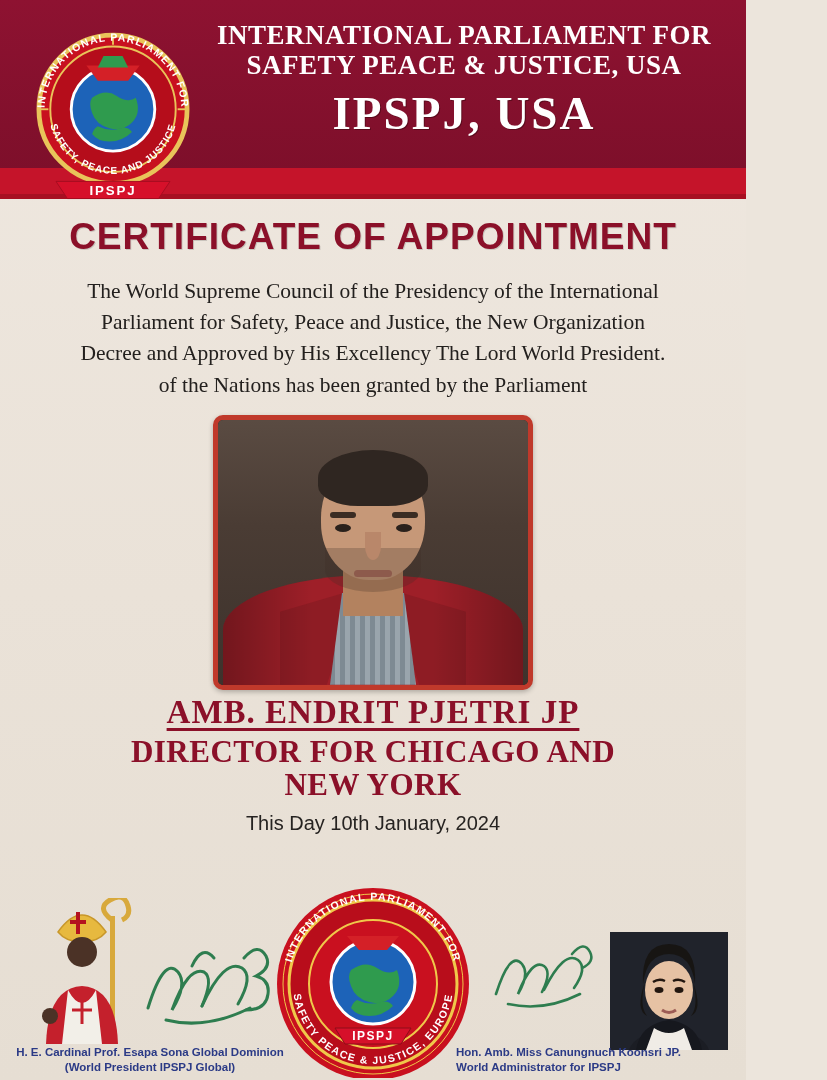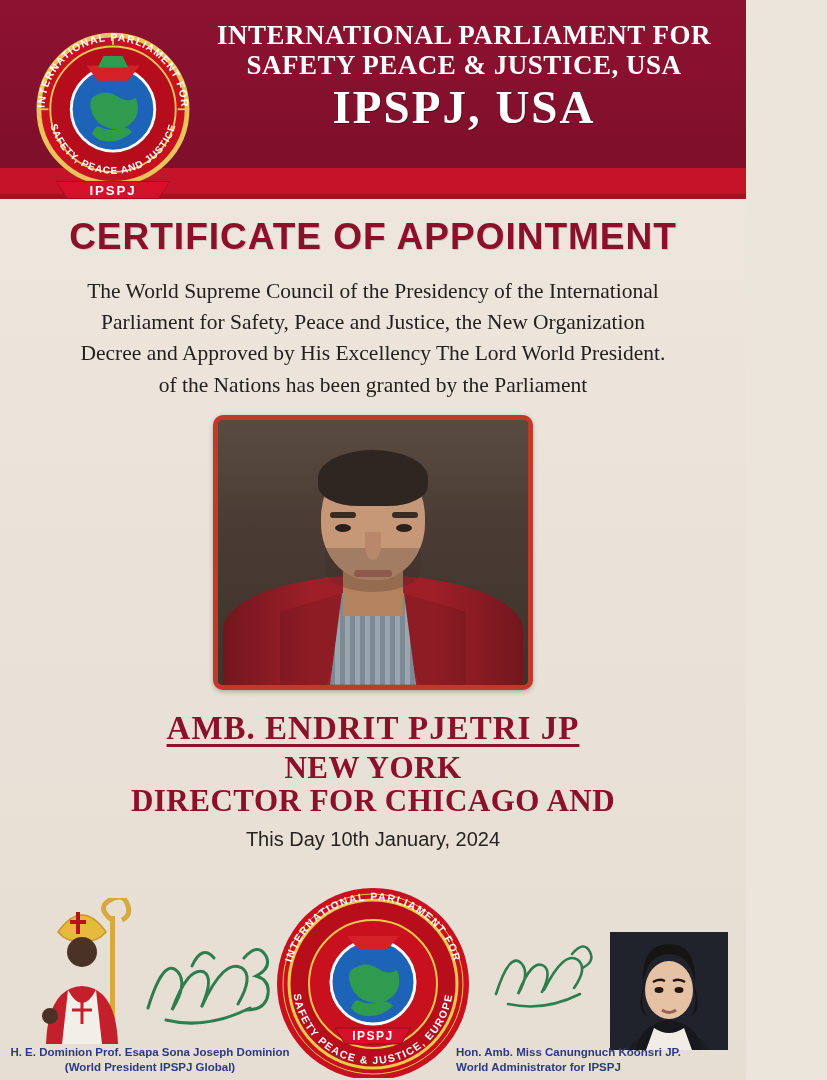--- a/index.html
+++ b/index.html
@@ -52,20 +52,21 @@
     font-size: 27px;
     letter-spacing: 0.5px;
     line-height: 1.12;
     text-transform: uppercase;
   }
   .org-abbr {
     font-family: "Liberation Serif", serif;
     font-weight: bold;
     font-size: 47px;
     letter-spacing: 2px;
+    margin-top: 6px;
     text-shadow: 1px 1px 0 #5a0a1c;
   }
 
   
   .ribbon {
     position: absolute;
     left: 0;
     right: 0;
     top: 168px;
     height: 26px;
@@ -259,21 +260,21 @@
     bottom: 0;
     width: 78px;
     height: 96px;
     background: #8e1c24;
   }
   .p-collar-l { left: 62px; clip-path: polygon(100% 0, 60% 100%, 0 100%, 0 24%); }
   .p-collar-r { right: 62px; clip-path: polygon(0 0, 40% 100%, 100% 100%, 100% 24%); }
 
   
   .recipient-name {
-    margin-top: 20px;
+    margin-top: 4px;
     font-family: "Liberation Serif", serif;
     font-weight: bold;
     font-size: 33px;
     color: #8b1029;
     letter-spacing: 1px;
     text-decoration: underline;
     text-underline-offset: 5px;
   }
   .recipient-title {
     margin-top: 4px;
@@ -436,22 +437,22 @@
         <div class="p-brow-r"></div>
         <div class="p-eye-l"></div>
         <div class="p-eye-r"></div>
         <div class="p-nose"></div>
         <div class="p-mouth"></div>
       </div>
     </div>
 
     <div class="recipient-name">AMB. ENDRIT PJETRI JP</div>
     <div class="recipient-title">
+      <div>DIRECTOR FOR CHICAGO AND</div>
       <div>NEW YORK</div>
-      <div>DIRECTOR FOR CHICAGO AND</div>
     </div>
     <div class="date-line">This Day 10th January, 2024</div>
   </div>
 
   <div class="footer">
 
     <div class="person-left">
       <svg viewBox="0 0 118 150" width="118" height="150">
 
         <rect x="88" y="18" width="5" height="126" fill="#d8a93c"></rect>
@@ -475,21 +476,21 @@
           <path d="M8 76 q16 -52 30 -36 q10 12 -6 38 q16 -44 32 -38 q10 6 -2 34"></path>
           <path d="M62 74 q22 -48 40 -38 q12 8 -4 36"></path>
           <path d="M104 26 q14 -16 22 -2 q6 12 -10 20 q14 4 12 18 q-2 16 -22 16"></path>
           <path d="M26 88 q40 10 84 -12"></path>
           <path d="M52 34 q10 -22 22 -8"></path>
         </g>
       </svg>
     </div>
 
     <div class="sig-left">
-      <div class="sig-caption">H. E. Dominion Prof. Esapa Sona Joseph Dominion</div>
+      <div class="sig-caption">H. E. Cardinal Prof. Esapa Sona Global Dominion</div>
       <div class="sig-caption sub">(World President IPSPJ Global)</div>
     </div>
 
     <div class="seal-center">
       <svg viewBox="0 0 220 200" width="220" height="200">
         <defs>
           <path id="sealTop" d="M 26 106 A 84 84 0 0 1 194 106"></path>
           <path id="sealBot" d="M 30 106 A 80 80 0 0 0 190 106"></path>
           <g id="spike">
               <polygon points="110,4 116,20 104,20" fill="#d61126"></polygon>

